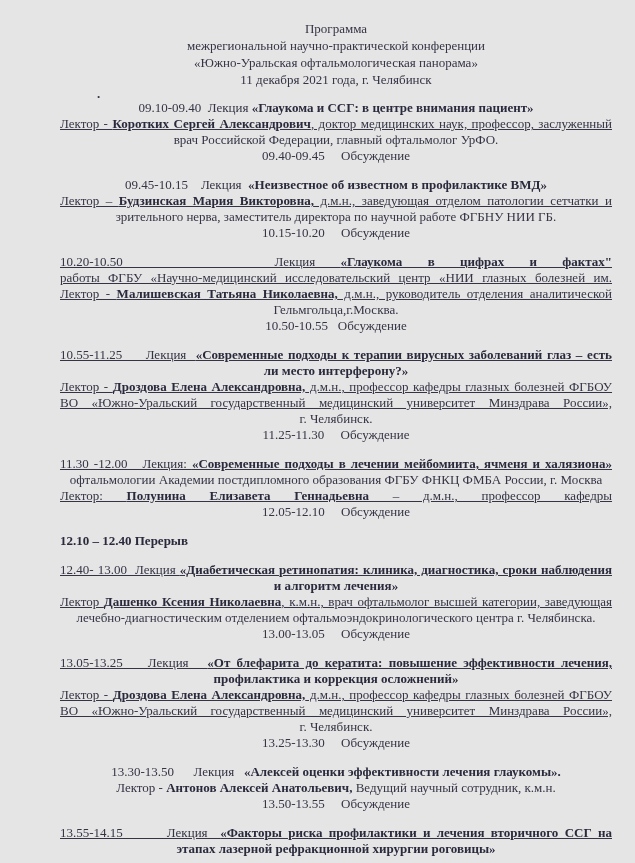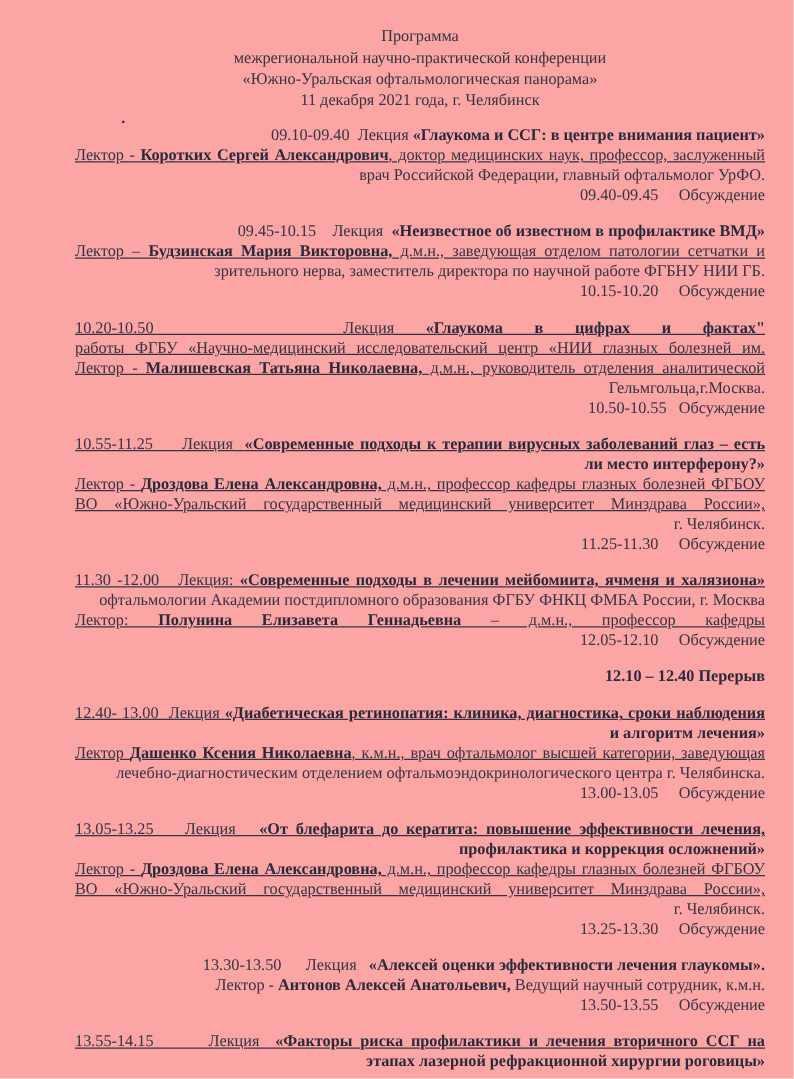--- a/index.html
+++ b/index.html
@@ -1,41 +1,41 @@
 <!DOCTYPE html>
 <html><head>
 <meta charset="utf-8">
 <style>
   html, body { margin: 0; padding: 0; background: #ffffff; }
   .page {
     position: relative;
     width: 635px;
     height: 863px;
-    background: #fca5a5;
+    background: #e5e5e5;
     overflow: hidden;
     font-family: "Liberation Serif", "DejaVu Serif", serif;
     font-size: 13px;
     color: #343445;
     box-sizing: border-box;
     padding: 20px 23px 0 60px;
   }
   .doc-header { text-align: center; }
   .doc-header .hline { line-height: 17px; white-space: pre-wrap; }
   .stray { height: 12px; line-height: 12px; text-indent: 37px; font-weight: bold; }
   .body-area { margin-top: 0; }
   .entry { margin-bottom: 13px; }
   .line {
     line-height: 16px;
     min-height: 16px;
     white-space: pre-wrap;
     text-align: justify;
   }
-  .line.left { text-align: right; }
+  .line.left { text-align: center; }
   .line.stretch { text-align: justify; text-align-last: justify; text-decoration: underline; }
-  .line.center { text-align: right; white-space: normal; }
+  .line.center { text-align: left; white-space: normal; }
   .b { font-weight: bold; color: #2a2a3d; }
   .r { font-weight: normal; }
 </style>
 </head>
 <body>
 
 <div class="page">
   <div class="doc-header">
     <div class="hline">Программа</div>
     <div class="hline">межрегиональной научно-практической конференции</div>

